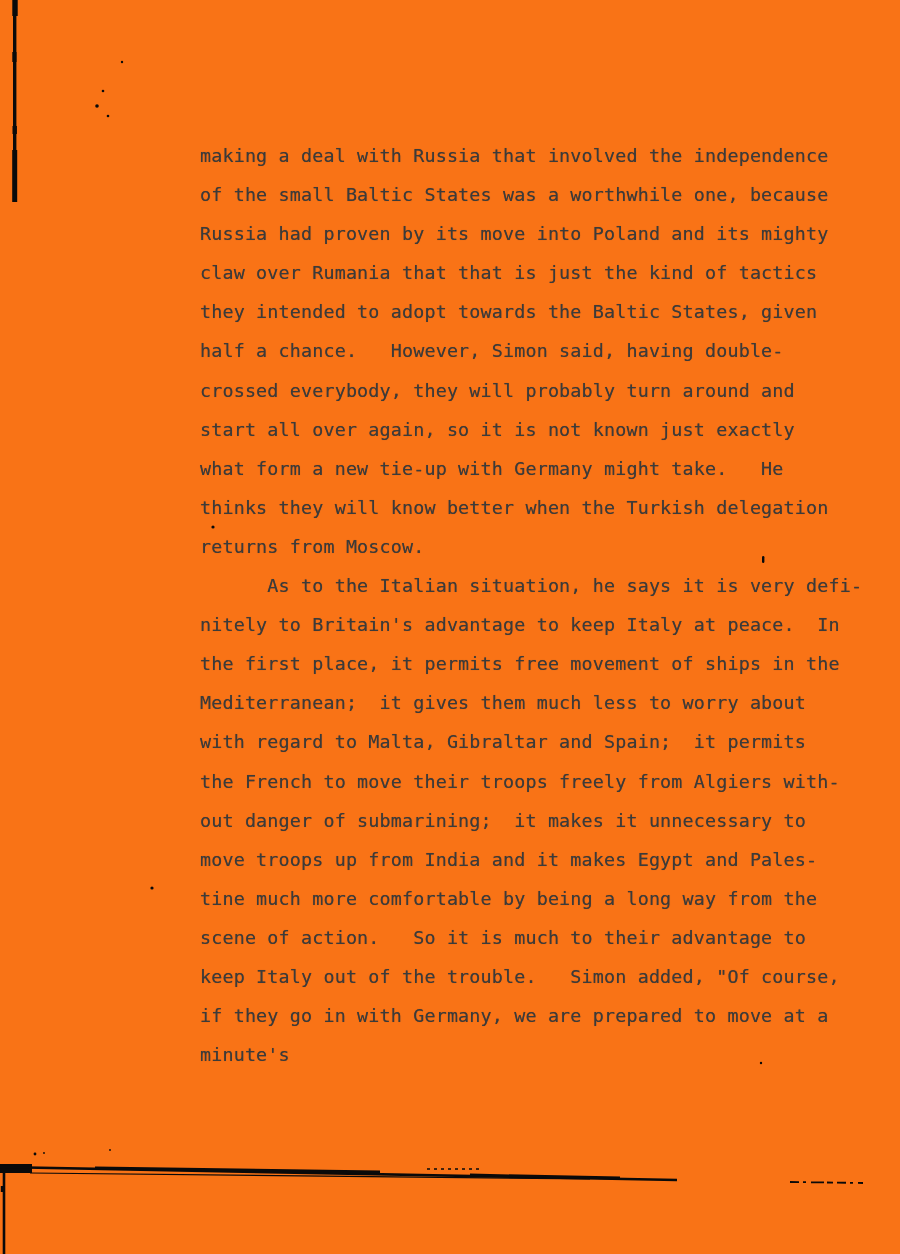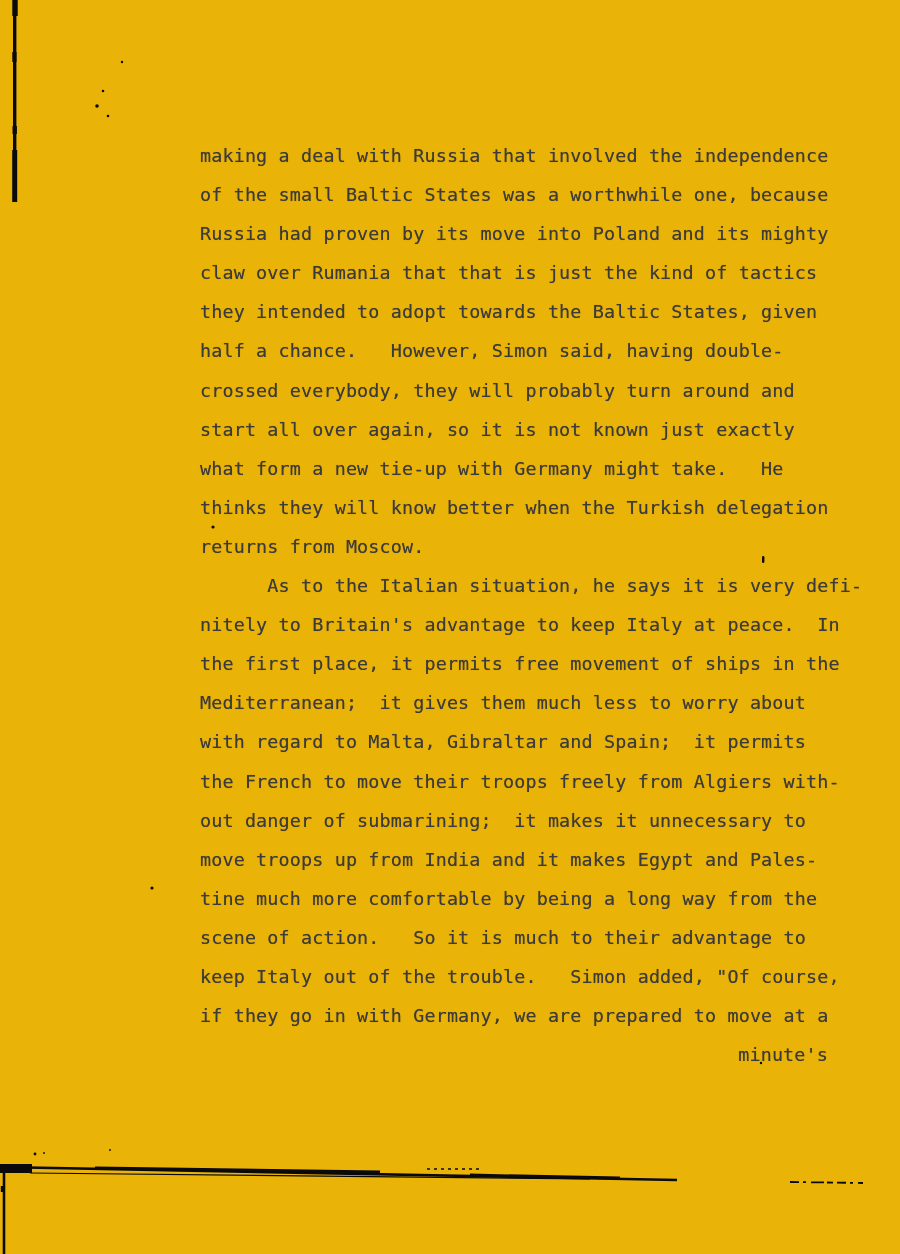--- a/index.html
+++ b/index.html
@@ -10,40 +10,40 @@
     width: 900px;
     height: 1254px;
     background: #ffffff;
     position: relative;
     overflow: hidden;
     font-family: "DejaVu Sans Mono", "Liberation Mono", monospace;
   }
   .page {
     position: absolute;
     inset: 0;
-    background: #eab308;
+    background: #f97316;
   }
   .text-block {
     position: absolute;
     left: 200px;
     top: 136px;
     width: 628px;
     font-size: 18.4px;
     line-height: 39.1px;
     letter-spacing: 0.15px;
     color: #3e3e3e;
     white-space: pre;
     text-shadow: 0 0 0.7px rgba(45,45,45,0.55);
     filter: blur(0.22px) contrast(1.05);
   }
   .tline {
     height: 39.1px;
   }
   .tline.align-right {
-    text-align: right;
+    text-align: left;
   }
   .artifacts {
     position: absolute;
     left: 0;
     top: 0;
     pointer-events: none;
   }
 </style>
 </head>
 <body>

